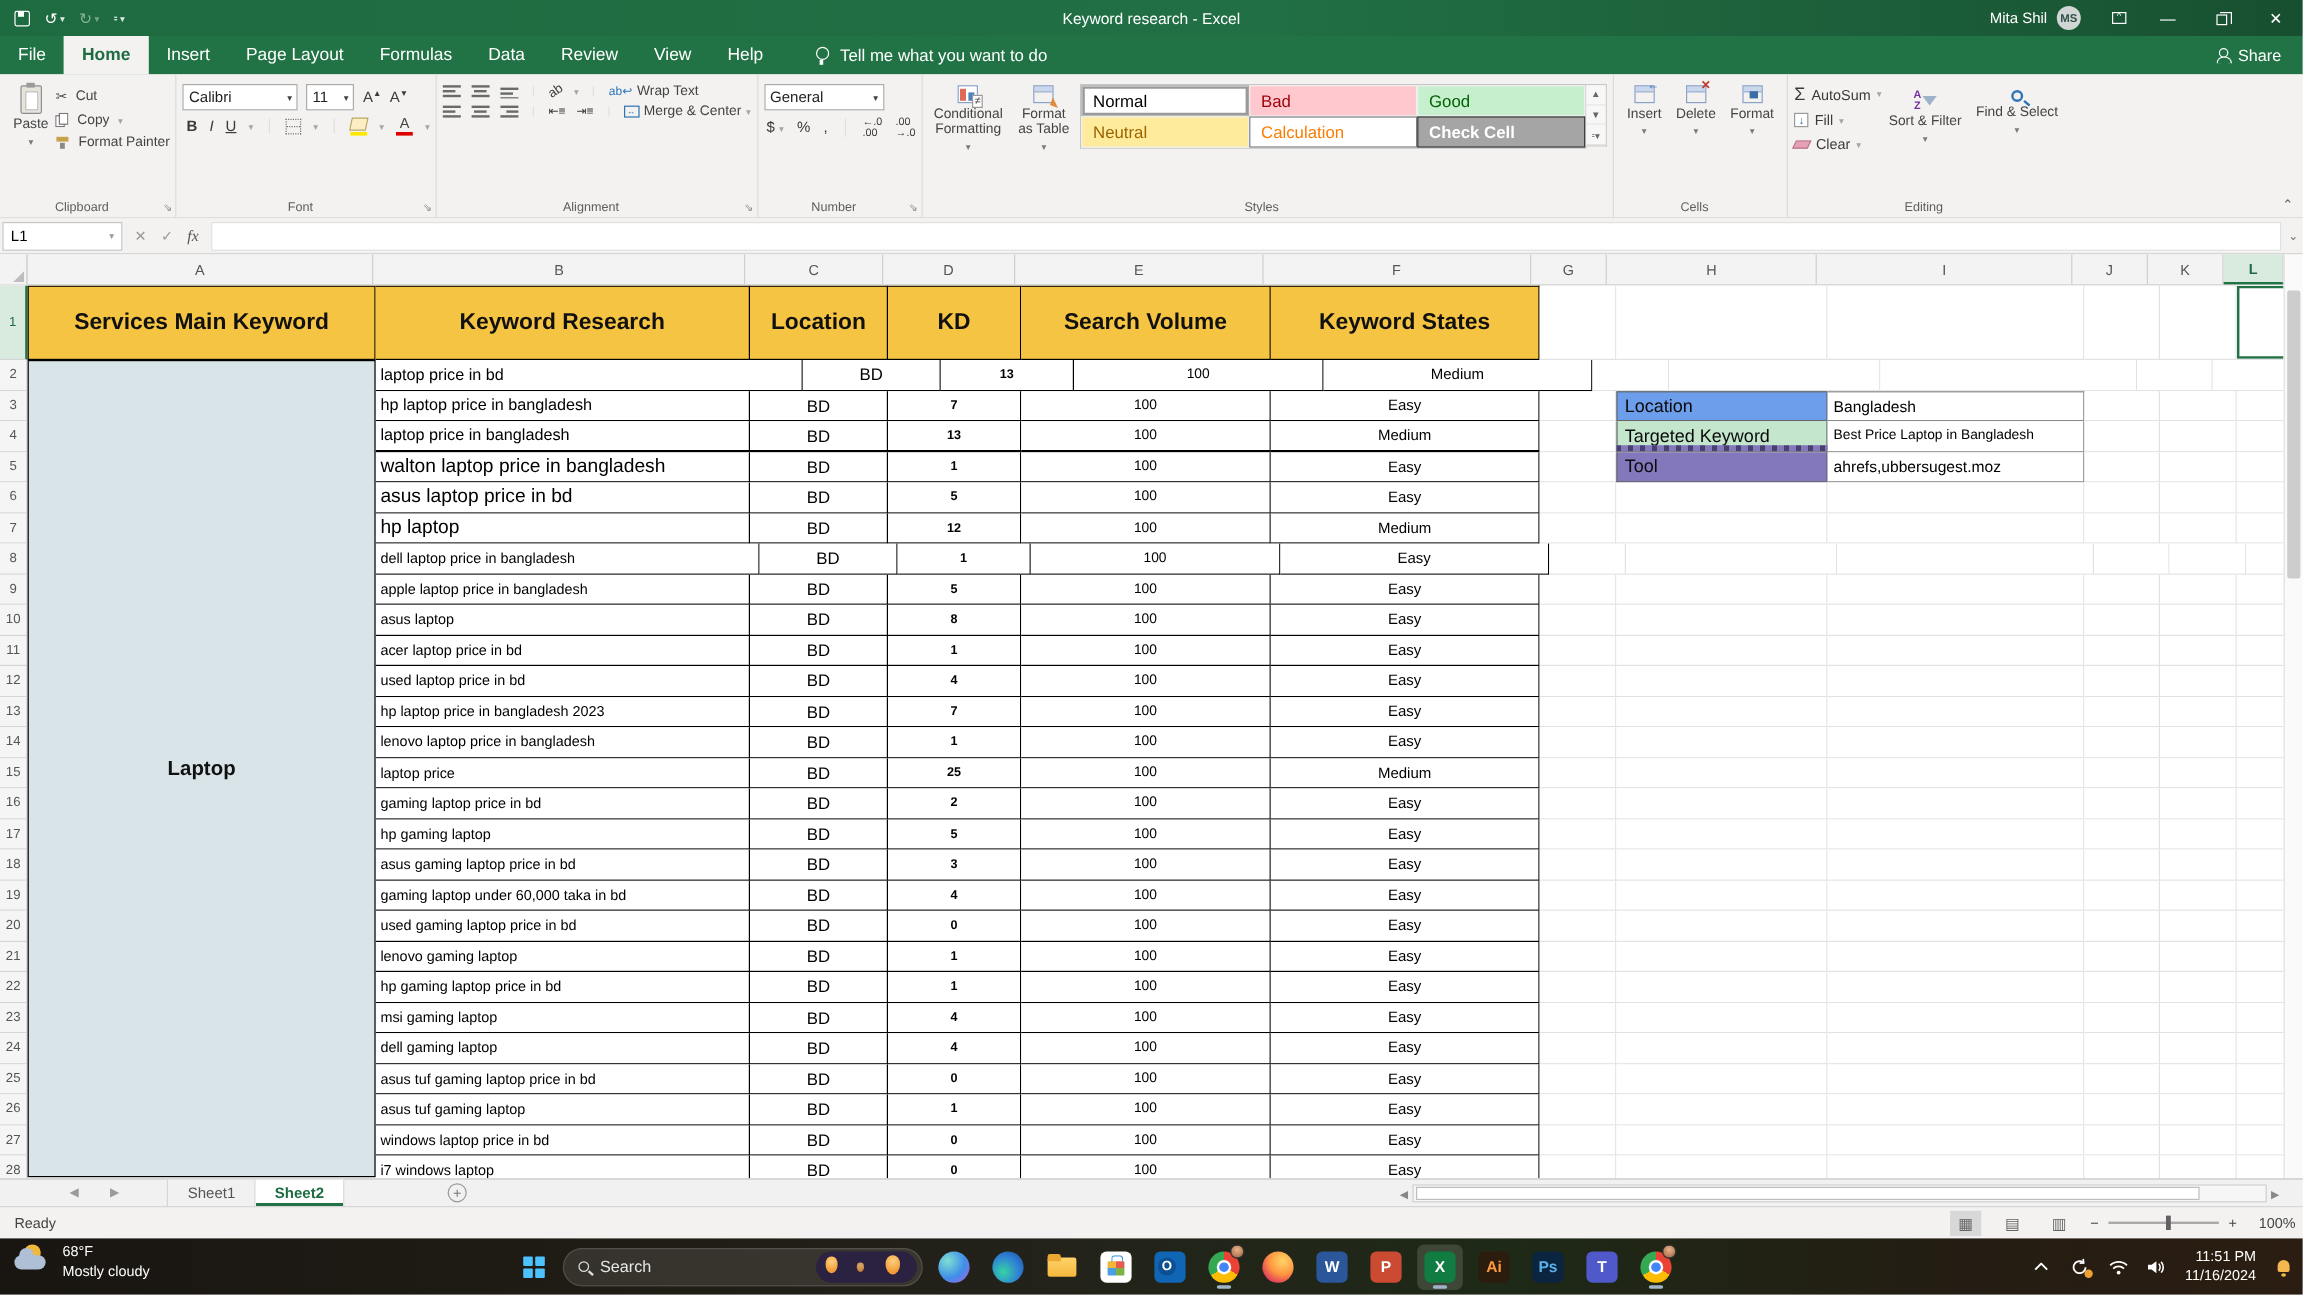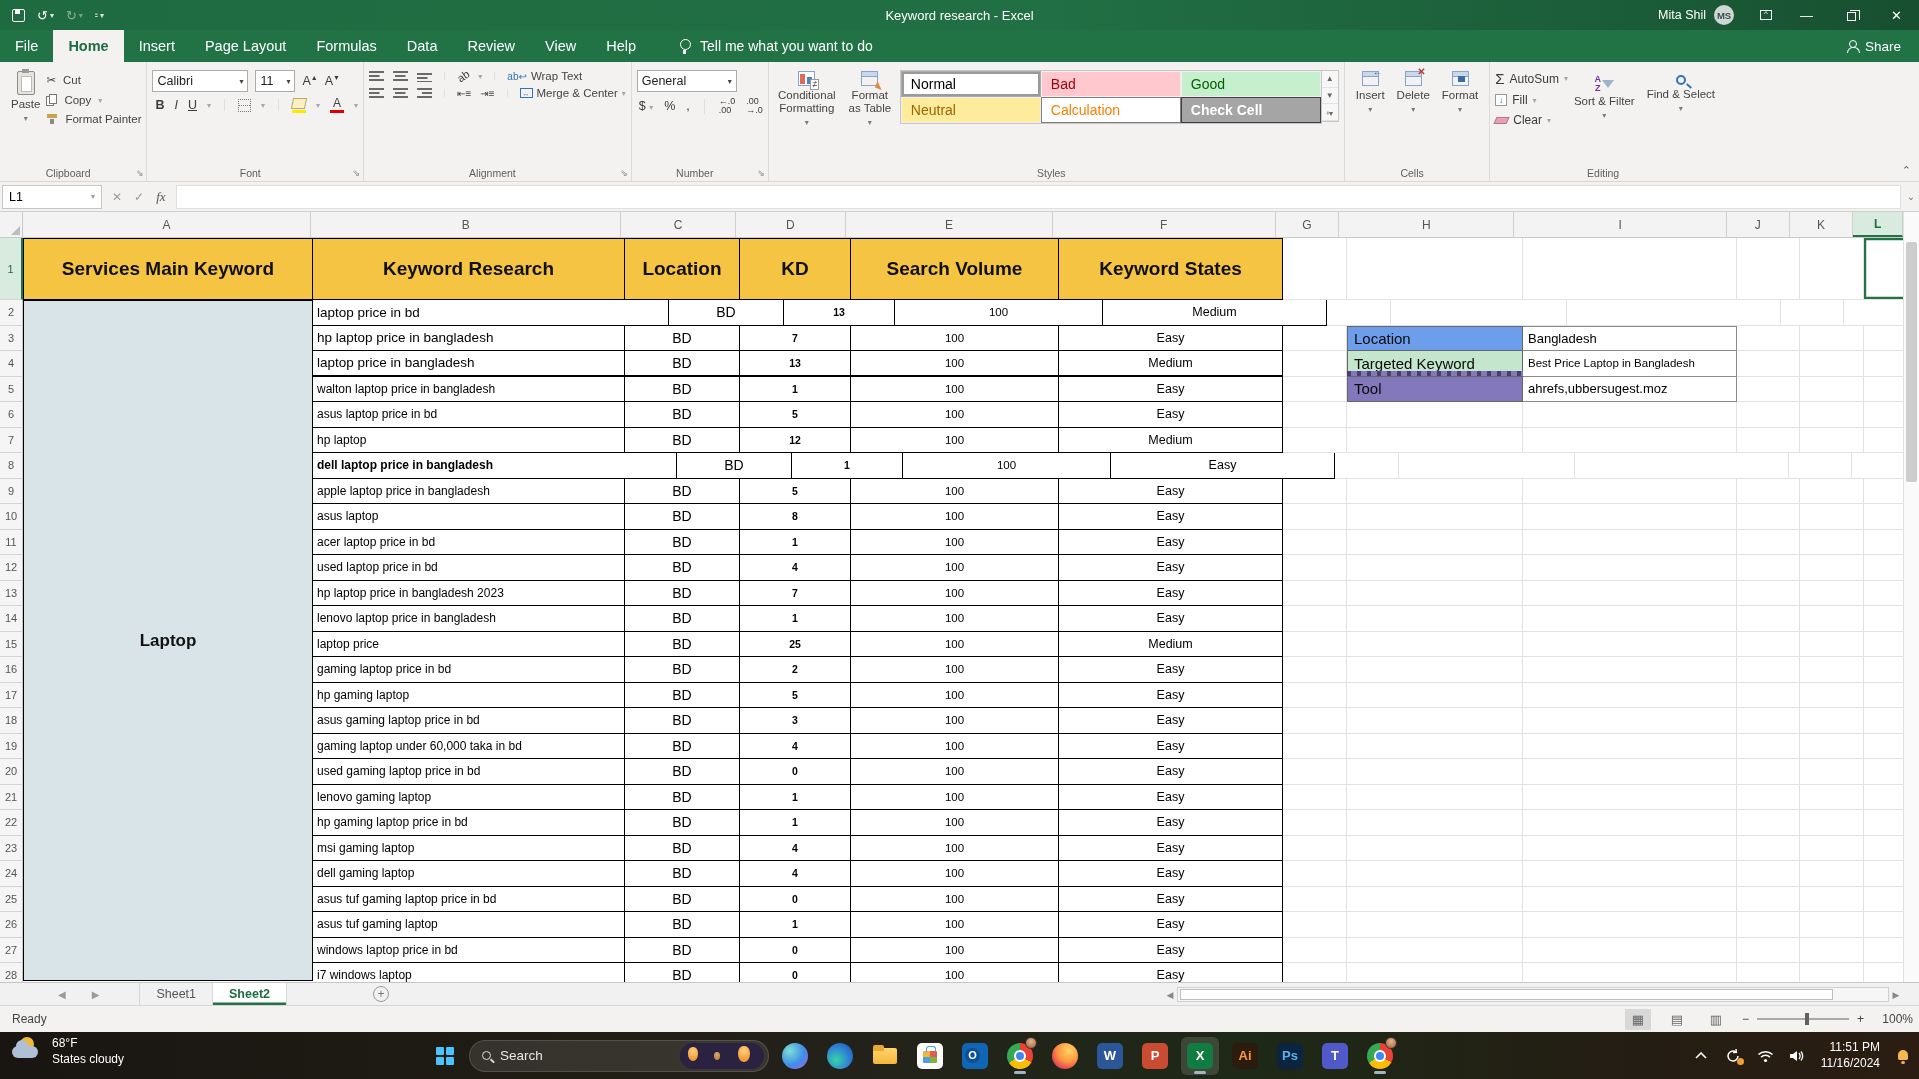--- a/index.html
+++ b/index.html
@@ -115,21 +115,21 @@
 .grow.hdr{height:62px}
 .rownum{width:23px;flex:none;background:#f5f5f5;border-bottom:1px solid #d5d5d5;border-right:1px solid #c9c9c9;font-size:11px;color:#555;display:flex;align-items:center;justify-content:center}
 .rownum.sel{background:#d9eadf;color:#1e6c41;border-right:2px solid #217346}
 .cell{flex:none;display:flex;align-items:center;overflow:hidden;white-space:nowrap;border-right:1px solid #000;border-bottom:1px solid #000;background:#fff}
 .cell.center{justify-content:center}
 .cell.kw{padding-left:4px}
 .ghost{flex:none;border-right:1px solid #e2e2e2;border-bottom:1px solid #e2e2e2;background:#fff}
 .hdrcell{flex:none;background:#f6c443;font-weight:bold;font-size:19px;color:#111;display:flex;align-items:center;justify-content:center;border:1.4px solid #000;border-left:none}
 .hdrcell.first{border-left:1.4px solid #000}
 .selcell{box-shadow:inset 0 0 0 2.2px #217346}
-.kw-lg{font-size:12px}
+.kw-lg{font-size:16px}
 .kw-md{font-size:13.5px}
 .kw-sm{font-size:12px}
 .bd{font-size:14px}
 .kd{font-size:10.5px;font-weight:bold}
 .vol{font-size:11.5px}
 .st{font-size:12.5px}
 .thickb{border-bottom-width:2.5px}
 .mergedA{position:absolute;left:23px;top:62px;width:290px;height:681px;background:#d8e4e8;border:1.4px solid #000;display:flex;align-items:center;justify-content:center;font-size:17px;font-weight:bold;color:#111}
 .scell{flex:none;display:flex;align-items:center;padding-left:6px;font-size:15px;color:#0a0a0a;border:1px solid #666;border-top:none;overflow:hidden;white-space:nowrap}
 .sval{flex:none;display:flex;align-items:center;padding-left:5px;background:#fff;border:1px solid #8a8a8a;border-left:none;border-top:none;overflow:hidden;white-space:nowrap}
@@ -608,21 +608,21 @@
       <div class="ghost" style="width: 64px;"></div>
       <div class="ghost" style="width: 176px;"></div>
       <div class="ghost" style="width: 214px;"></div>
       <div class="ghost" style="width: 63px;"></div>
       <div class="ghost" style="width: 64px;"></div>
       <div class="ghost" style="width: 50px;"></div>
     </div>
     <div class="grow">
       <div class="rownum">8</div>
       <div style="width: 290px; flex: 0 0 auto;"></div>
-      <div class="cell kw kw-sm" style="width: 364px; font-weight: bold;">dell laptop price in bangladesh</div>
+      <div class="cell kw kw-sm" style="width: 320px;">dell laptop price in bangladesh</div>
       <div class="cell center bd" style="width: 115px;">BD</div>
       <div class="cell center kd" style="width: 111px;">1</div>
       <div class="cell center vol" style="width: 208px;">100</div>
       <div class="cell center st" style="width: 224px;">Easy</div>
       <div class="ghost" style="width: 64px;"></div>
       <div class="ghost" style="width: 176px;"></div>
       <div class="ghost" style="width: 214px;"></div>
       <div class="ghost" style="width: 63px;"></div>
       <div class="ghost" style="width: 64px;"></div>
       <div class="ghost" style="width: 50px;"></div>
@@ -971,21 +971,21 @@
     <span class="zpct">100%</span>
   </div>
 </div>
 
 <div class="taskbar">
   <div class="weather">
     <span class="wicon">
         <span class="moon"></span>
         <span class="cloudw"></span>
       </span>
-    <span class="wtext"><span>68°F</span><br><span>States cloudy</span></span>
+    <span class="wtext"><span>68°F</span><br><span>Mostly cloudy</span></span>
   </div>
   <div class="centerapps">
     <div class="startbtn">
         <span class="winlogo">
           <i></i>
           <i></i>
           <i></i>
           <i></i>
         </span>
       </div>

